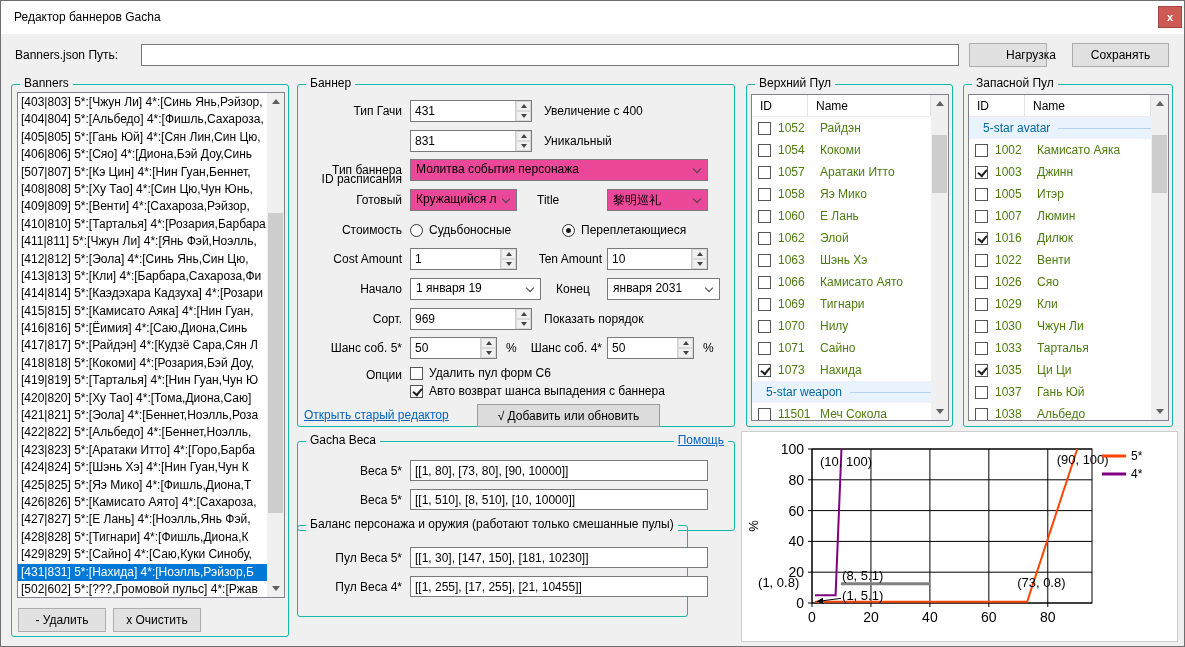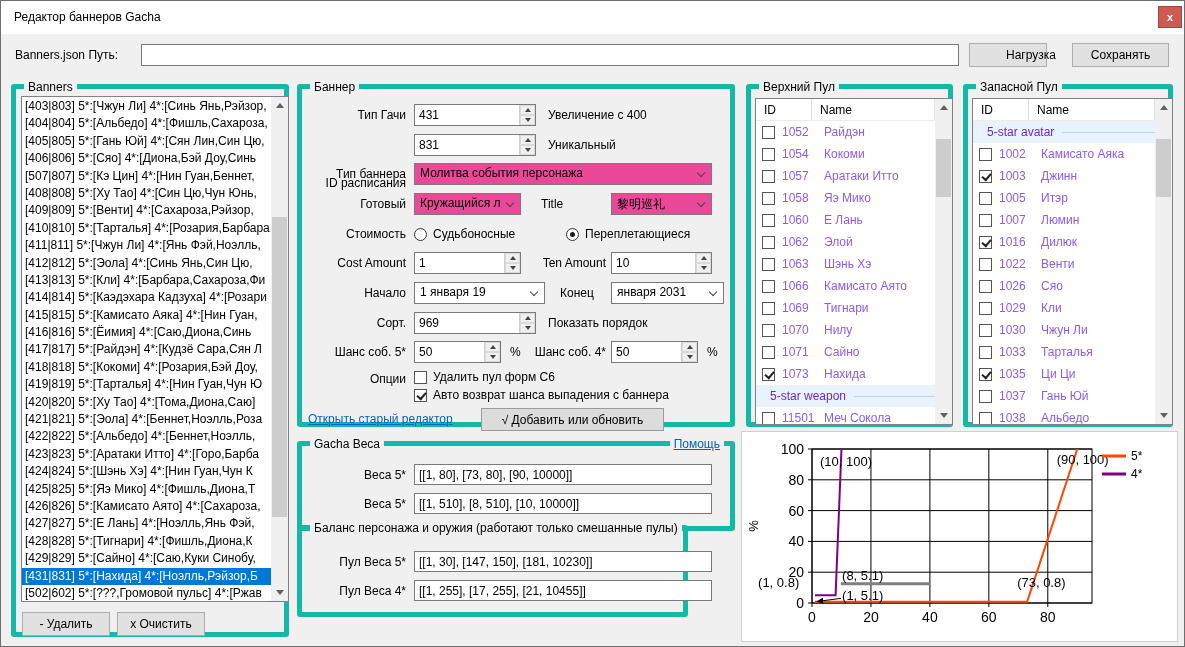--- a/index.html
+++ b/index.html
@@ -7,21 +7,21 @@
   .window{position:relative;width:1185px;height:647px;background:#f0f0f0;
     border:1px solid #6e6e6e;font-family:"Liberation Sans",sans-serif;font-size:12px;color:#000;overflow:hidden;}
   .titlebar{position:absolute;left:0;top:0;width:100%;height:33px;background:#ffffff;}
   .titlebar .title{position:absolute;left:13px;top:9px;font-size:12px;}
   .close-btn{position:absolute;left:1157px;top:5px;width:24px;height:22px;background:#cd5a54;border:1px solid #a8453f;
     color:#fff;font-size:11px;font-weight:bold;display:flex;align-items:center;justify-content:center;cursor:default;}
   .lbl{position:absolute;line-height:22px;white-space:nowrap;}
   .tb{position:absolute;background:#fff;border:1px solid #7a7a7a;font-family:"Liberation Sans",sans-serif;font-size:12px;padding:2px 4px;}
   .btn-win{position:absolute;background:#e1e1e1;border:1px solid #adadad;font-family:"Liberation Sans",sans-serif;
     font-size:12px;text-align:center;padding:0;cursor:default;}
-  .groupbox{position:absolute;border:5px solid #14b8a6;border-radius:3px;}
+  .groupbox{position:absolute;border:1px solid #14b8a6;border-radius:3px;}
   .gb-title{position:absolute;top:-9px;left:8px;background:#f0f0f0;padding:0 4px;white-space:nowrap;}
   .link{color:#0563c1;text-decoration:underline;white-space:nowrap;cursor:pointer;}
   
   .listbox{position:absolute;background:#fff;border:1px solid #7f8389;overflow:hidden;}
   .lb-items{position:absolute;left:0;top:1px;right:17px;bottom:0;overflow:hidden;}
   .lb-item{height:17.4px;line-height:17.4px;padding:0 3px;white-space:nowrap;overflow:hidden;}
   .lb-item.selected{background:#0078d7;color:#fff;}
   
   .sb{position:absolute;top:0;right:0;bottom:0;width:17px;background:#f0f0f0;}
   .sb-up,.sb-down{position:absolute;left:0;width:17px;height:17px;display:flex;align-items:center;justify-content:center;}
@@ -43,25 +43,25 @@
   .radio-wrap,.cb-wrap{position:absolute;display:flex;align-items:center;gap:6px;height:22px;white-space:nowrap;}
   .radio{width:13px;height:13px;border:1px solid #333;border-radius:50%;background:#fff;position:relative;flex:0 0 auto;}
   .radio.on::after{content:'';position:absolute;left:3px;top:3px;right:3px;bottom:3px;background:#1a1a1a;border-radius:50%;}
   .cb{width:13px;height:13px;border:1px solid #555;background:#fff;position:relative;flex:0 0 auto;display:inline-block;}
   .cb.on::after{content:'';position:absolute;left:2px;top:2px;width:7px;height:4px;border-left:2px solid #222;border-bottom:2px solid #222;transform:rotate(-50deg);}
   
   .listview{position:absolute;background:#fff;border:1px solid #7f8389;overflow:hidden;}
   .lv-header{display:flex;height:22px;line-height:22px;border-bottom:1px solid #ececec;}
   .lv-h-id{width:56px;padding-left:8px;border-right:1px solid #e2e2e2;}
   .lv-h-name{flex:1;padding-left:8px;border-right:1px solid #e2e2e2;margin-right:17px;}
-  .lv-row{display:flex;align-items:center;height:22px;color:#8b5cf6;}
+  .lv-row{display:flex;align-items:center;height:22px;color:#4d7c0f;}
   .lv-row .cb{margin-left:6px;}
   .lv-id{margin-left:7px;width:42px;overflow:hidden;}
   .lv-name{flex:1;overflow:hidden;white-space:nowrap;}
-  .lv-group{display:flex;align-items:center;height:22px;background:#e9f3fd;color:#6d28d9;padding-left:14px;}
+  .lv-group{display:flex;align-items:center;height:22px;background:#e9f3fd;color:#0369a1;padding-left:14px;}
   .lv-group::after{content:'';flex:1;height:1px;background:#b9d3ee;margin:0 8px 0 8px;}
   
   .chart-panel{position:absolute;left:740px;top:430px;width:437px;height:211px;background:#fff;border:1px solid #cfcfcf;}
   svg text{font-family:"Liberation Sans",sans-serif;}
 </style>
 </head>
 <body>
 
 <div class="window">
 

